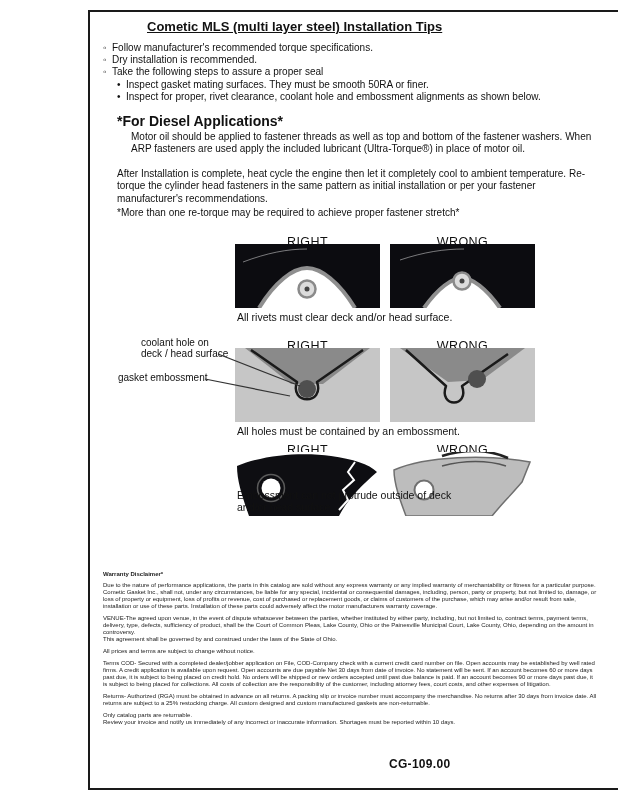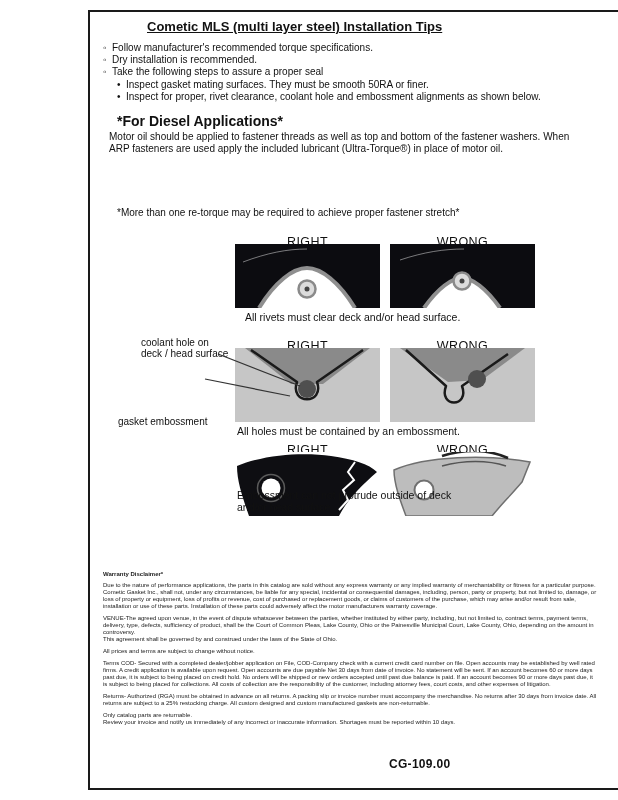--- a/index.html
+++ b/index.html
@@ -12,21 +12,21 @@
     left:88px;top:10px;width:534px;height:776px;
     border-left:2px solid #1a1a1a;border-top:2px solid #1a1a1a;border-bottom:2px solid #1a1a1a;
   }
   .title{left:107px;top:19px;font-size:13px;font-weight:bold;text-decoration:underline;white-space:nowrap;margin-left:40px;}
   .tips{left:103px;top:42px;width:505px;font-size:10px;line-height:12.2px;}
   .bullet{display:flex;}
   .bullet .m{width:9px;flex:0 0 9px;}
   .subbullet{margin-left:14px;}
   .diesel-h{left:117px;top:113px;font-size:14px;font-weight:bold;}
   .para{font-size:10px;line-height:12.3px;}
-  .p1{left:109px;top:131px;width:482px;}
+  .p1{left:131px;top:131px;width:482px;}
   .p2{left:117px;top:168px;width:472px;}
   .note{left:117px;top:207px;font-size:10px;white-space:nowrap;}
   .label-rw{width:145px;text-align:center;font-size:12.5px;letter-spacing:0.4px;margin-top:8px;}
   .caption{font-size:10.5px;}
   .ann{font-size:10px;line-height:10.5px;}
   .diag{display:block;}
   .warranty{left:103px;top:571px;width:494px;font-size:6px;line-height:7px;color:#222;}
   .warranty .wh{font-weight:bold;margin-bottom:4px;}
   .warranty p{margin:0 0 5px 0;white-space:pre-line;}
   .footer{left:389px;top:757px;font-size:12px;letter-spacing:0.3px;font-weight:bold;}
@@ -58,20 +58,21 @@
       <span>Inspect gasket mating surfaces.  They must be smooth 50RA or finer.</span>
     </div>
     <div class="bullet subbullet">
       <span class="m">•</span>
       <span>Inspect for proper, rivet clearance, coolant hole and embossment alignments as shown below.</span>
     </div>
   </div>
 
   <div class="abs diesel-h">*For Diesel Applications*</div>
   <div class="abs para p1">Motor oil should be applied to fastener threads as well as top and bottom of the fastener washers. When ARP fasteners are used apply the included lubricant (Ultra-Torque®) in place of motor oil.</div>
+  <div class="abs para p2">After Installation is complete, heat cycle the engine then let it completely cool to ambient temperature. Re-torque the cylinder head fasteners in the same pattern as initial installation or per your fastener manufacturer's recommendations.</div>
   <div class="abs note">*More than one re-torque may be required to achieve proper fastener stretch*</div>
 
   <div class="abs label-rw" style="left:235px;top:227px;">RIGHT</div>
   <div class="abs label-rw" style="left:390px;top:227px;">WRONG</div>
 
   <svg class="abs diag" style="left:235px;top:244px;" width="145" height="64" viewBox="0 0 145 64">
     <rect width="145" height="64" fill="#0c0c10"></rect>
     <path d="M8,18 C32,9 52,5 72,5" stroke="#ffffff" stroke-width="1" fill="none" opacity="0.45"></path>
     <path d="M24,64 C40,38 58,24 72,24 C86,24 104,38 120,64 Z" fill="#ffffff"></path>
     <path d="M24,64 C40,38 58,24 72,24 C86,24 104,38 120,64" fill="none" stroke="#8f8f8f" stroke-width="4"></path>
@@ -83,30 +84,30 @@
   <svg class="abs diag" style="left:390px;top:244px;" width="145" height="64" viewBox="0 0 145 64">
     <rect width="145" height="64" fill="#0c0c10"></rect>
     <path d="M10,16 C34,8 54,5 74,5" stroke="#ffffff" stroke-width="1" fill="none" opacity="0.45"></path>
     <path d="M34,64 C48,44 62,34 72,34 C82,34 96,44 110,64 Z" fill="#ffffff"></path>
     <path d="M34,64 C48,44 62,34 72,34 C82,34 96,44 110,64" fill="none" stroke="#8f8f8f" stroke-width="4"></path>
     <circle cx="72" cy="37" r="8.5" fill="#dcdcdc"></circle>
     <circle cx="72" cy="37" r="8.5" fill="none" stroke="#8a8a8a" stroke-width="2.5"></circle>
     <circle cx="72" cy="37" r="2.5" fill="#444444"></circle>
   </svg>
 
-  <div class="abs caption" style="left:237px;top:311px;margin-left:8px;">All rivets must clear deck and/or head surface.</div>
+  <div class="abs caption" style="left:237px;top:311px;">All rivets must clear deck and/or head surface.</div>
 
   <div class="abs label-rw" style="left:235px;top:331px;">RIGHT</div>
   <div class="abs label-rw" style="left:390px;top:331px;">WRONG</div>
 
   <div class="abs ann" style="left:141px;top:338px;">
     <div>coolant hole on</div>
     <div>deck / head surface</div>
   </div>
-  <div class="abs ann" style="left:118px;top:373px;margin-top:44px;">gasket embossment</div>
+  <div class="abs ann" style="left:118px;top:373px;">gasket embossment</div>
 
   <svg class="abs diag" style="left:235px;top:348px;" width="145" height="74" viewBox="0 0 145 74">
     <rect width="145" height="74" fill="#c6c6c6"></rect>
     <path d="M10,0 L135,0 L88,36 L56,36 Z" fill="#8a8a8a"></path>
     <path d="M16,2 L62,34 C54,57 90,57 82,34 L128,2" fill="none" stroke="#1a1a1a" stroke-width="2.5" stroke-linejoin="round"></path>
     <circle cx="72" cy="41" r="9" fill="#4f4f4f"></circle>
   </svg>
 
   <svg class="abs diag" style="left:390px;top:348px;" width="145" height="74" viewBox="0 0 145 74">
     <rect width="145" height="74" fill="#c6c6c6"></rect>

